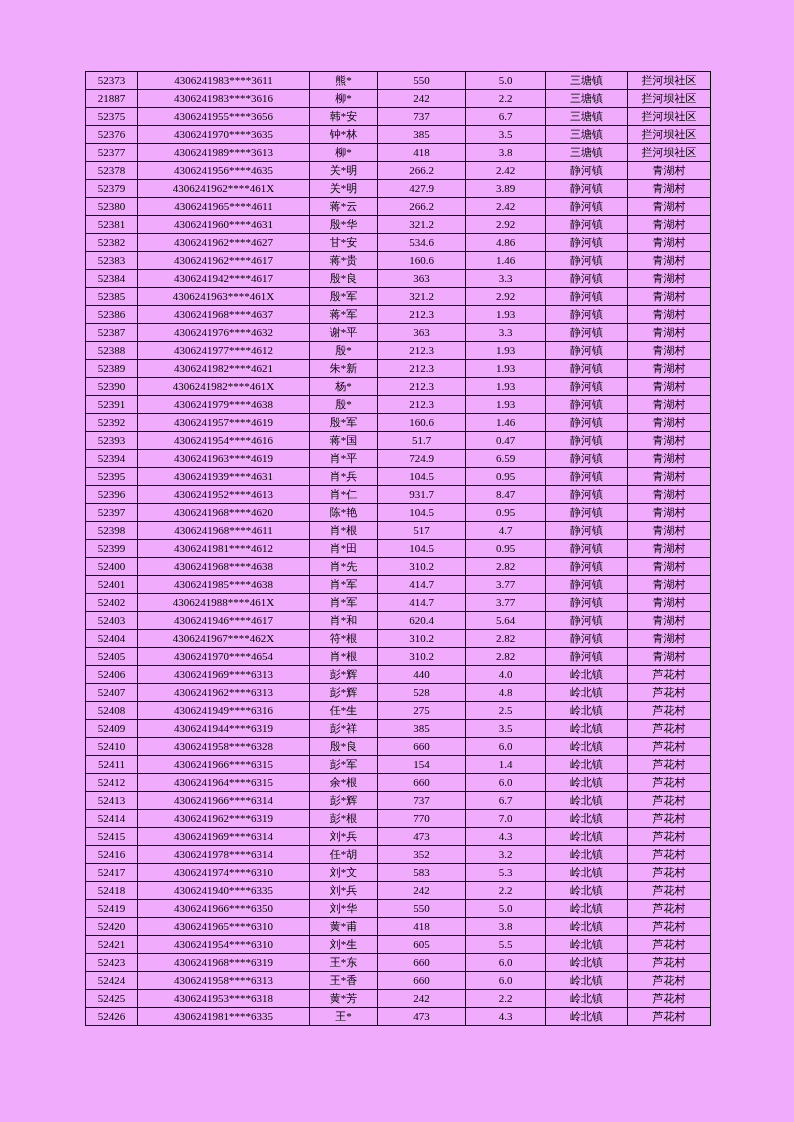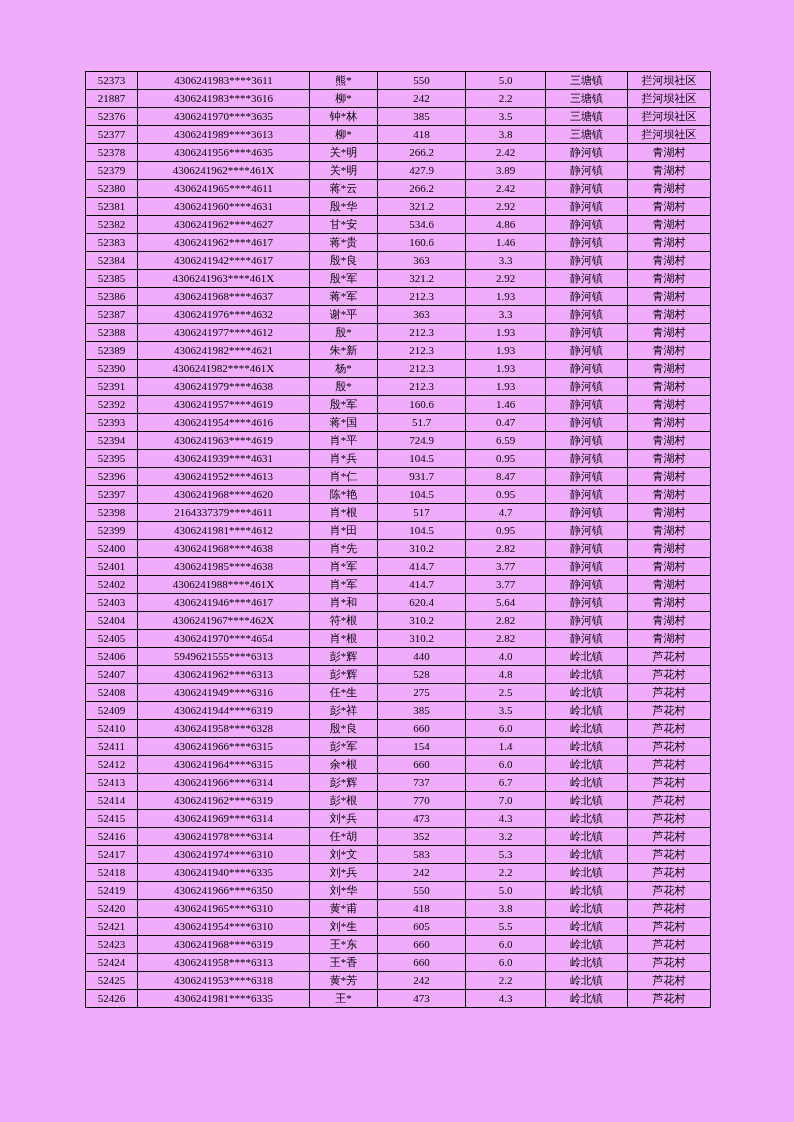--- a/index.html
+++ b/index.html
@@ -64,20 +64,29 @@
         <tr>
           <td>21887</td>
           <td>4306241983****3616</td>
           <td>柳*</td>
           <td>242</td>
           <td>2.2</td>
           <td>三塘镇</td>
           <td>拦河坝社区</td>
         </tr>
         <tr>
+          <td>52375</td>
+          <td>4306241955****3656</td>
+          <td>韩*安</td>
+          <td>737</td>
+          <td>6.7</td>
+          <td>三塘镇</td>
+          <td>拦河坝社区</td>
+        </tr>
+        <tr>
           <td>52376</td>
           <td>4306241970****3635</td>
           <td>钟*林</td>
           <td>385</td>
           <td>3.5</td>
           <td>三塘镇</td>
           <td>拦河坝社区</td>
         </tr>
         <tr>
           <td>52377</td>
@@ -263,21 +272,21 @@
           <td>52397</td>
           <td>4306241968****4620</td>
           <td>陈*艳</td>
           <td>104.5</td>
           <td>0.95</td>
           <td>静河镇</td>
           <td>青湖村</td>
         </tr>
         <tr>
           <td>52398</td>
-          <td>2164337379****4611</td>
+          <td>4306241968****4611</td>
           <td>肖*根</td>
           <td>517</td>
           <td>4.7</td>
           <td>静河镇</td>
           <td>青湖村</td>
         </tr>
         <tr>
           <td>52399</td>
           <td>4306241981****4612</td>
           <td>肖*田</td>
@@ -335,21 +344,21 @@
           <td>52405</td>
           <td>4306241970****4654</td>
           <td>肖*根</td>
           <td>310.2</td>
           <td>2.82</td>
           <td>静河镇</td>
           <td>青湖村</td>
         </tr>
         <tr>
           <td>52406</td>
-          <td>5949621555****6313</td>
+          <td>4306241969****6313</td>
           <td>彭*辉</td>
           <td>440</td>
           <td>4.0</td>
           <td>岭北镇</td>
           <td>芦花村</td>
         </tr>
         <tr>
           <td>52407</td>
           <td>4306241962****6313</td>
           <td>彭*辉</td>

